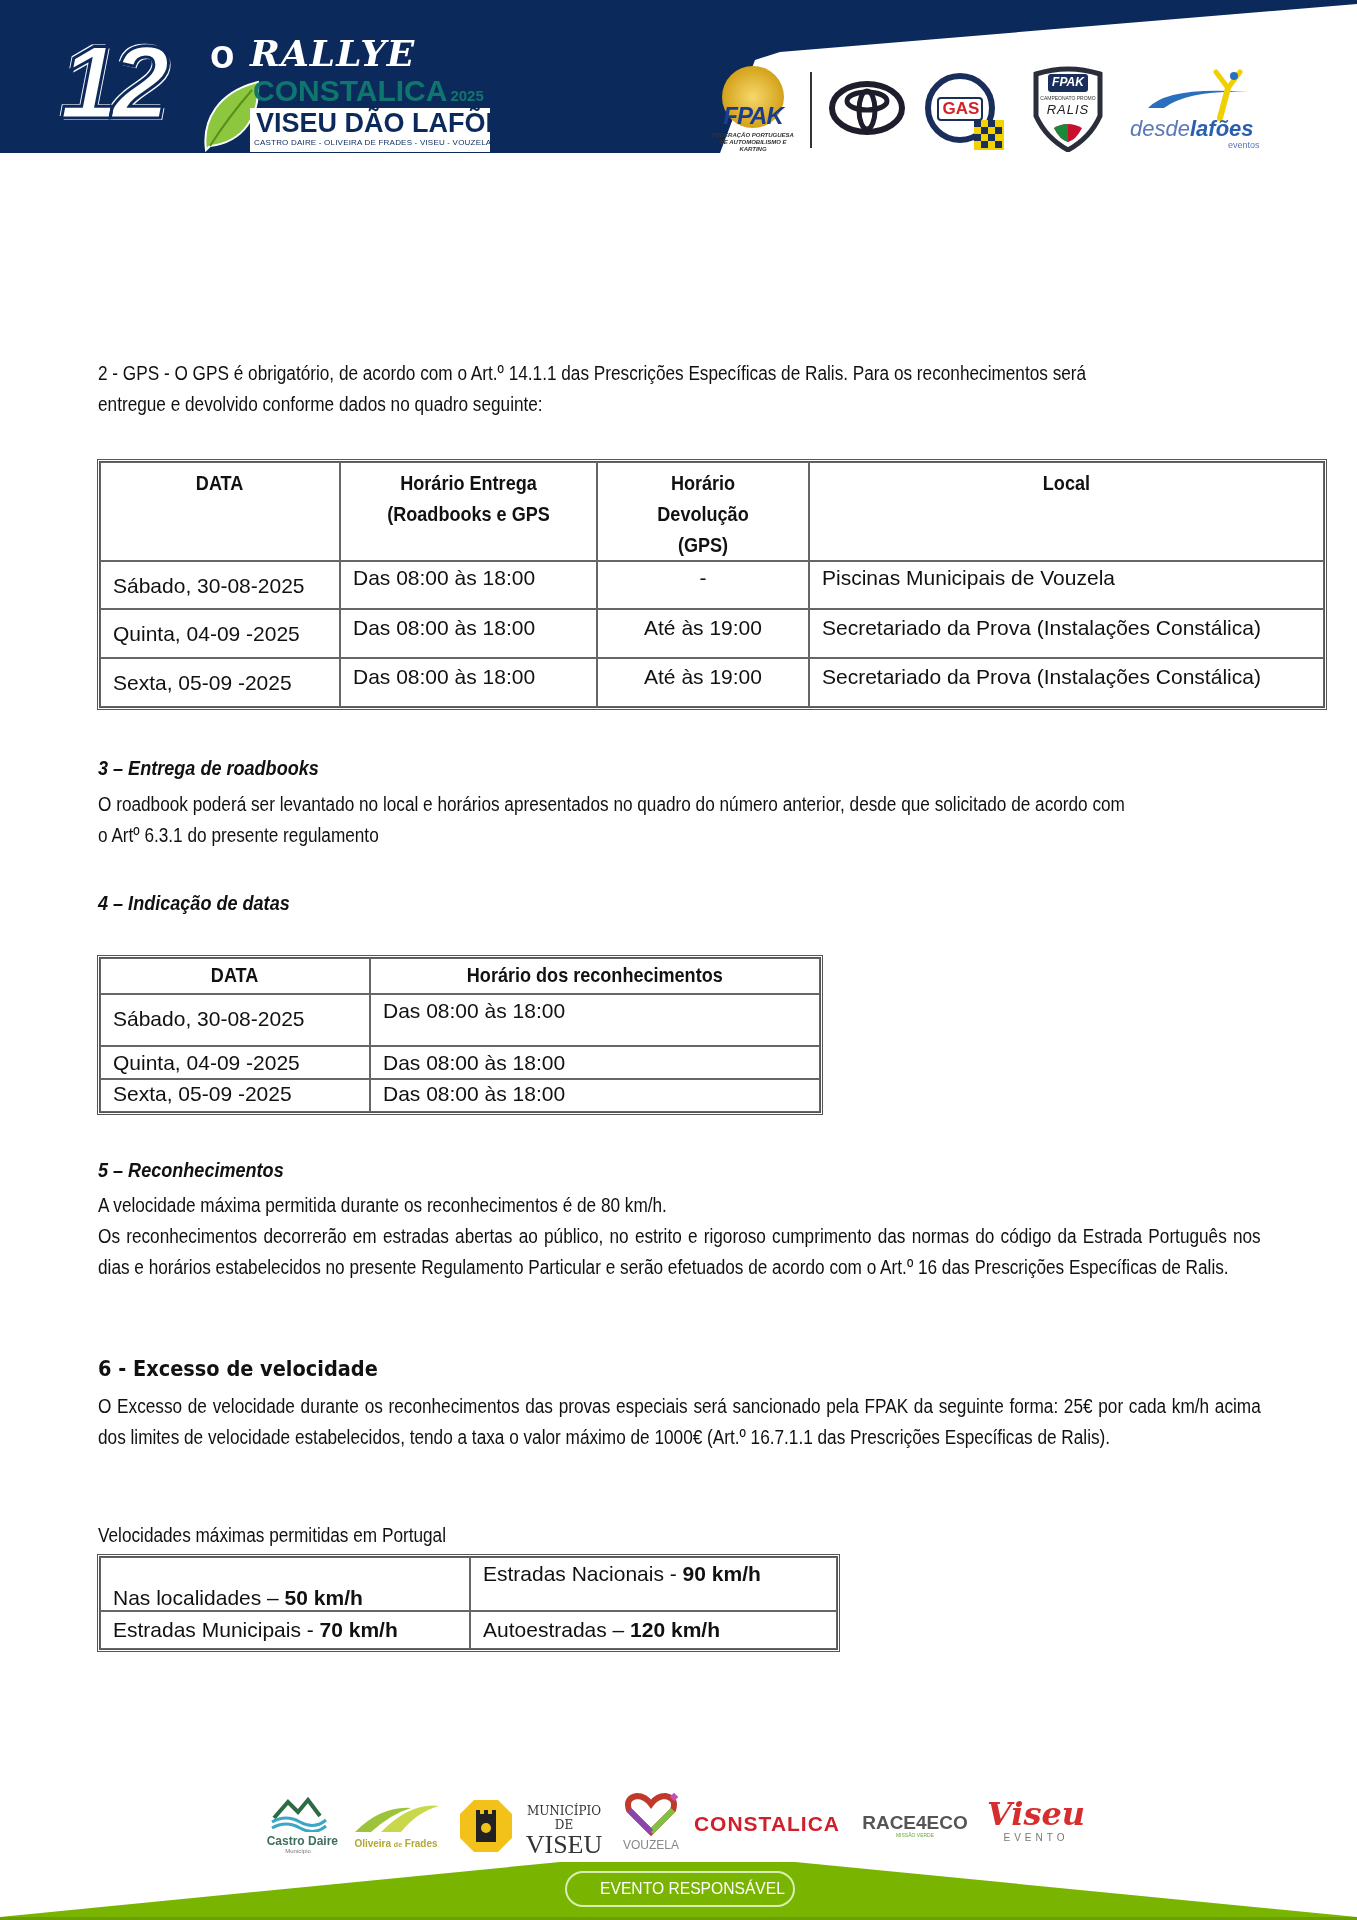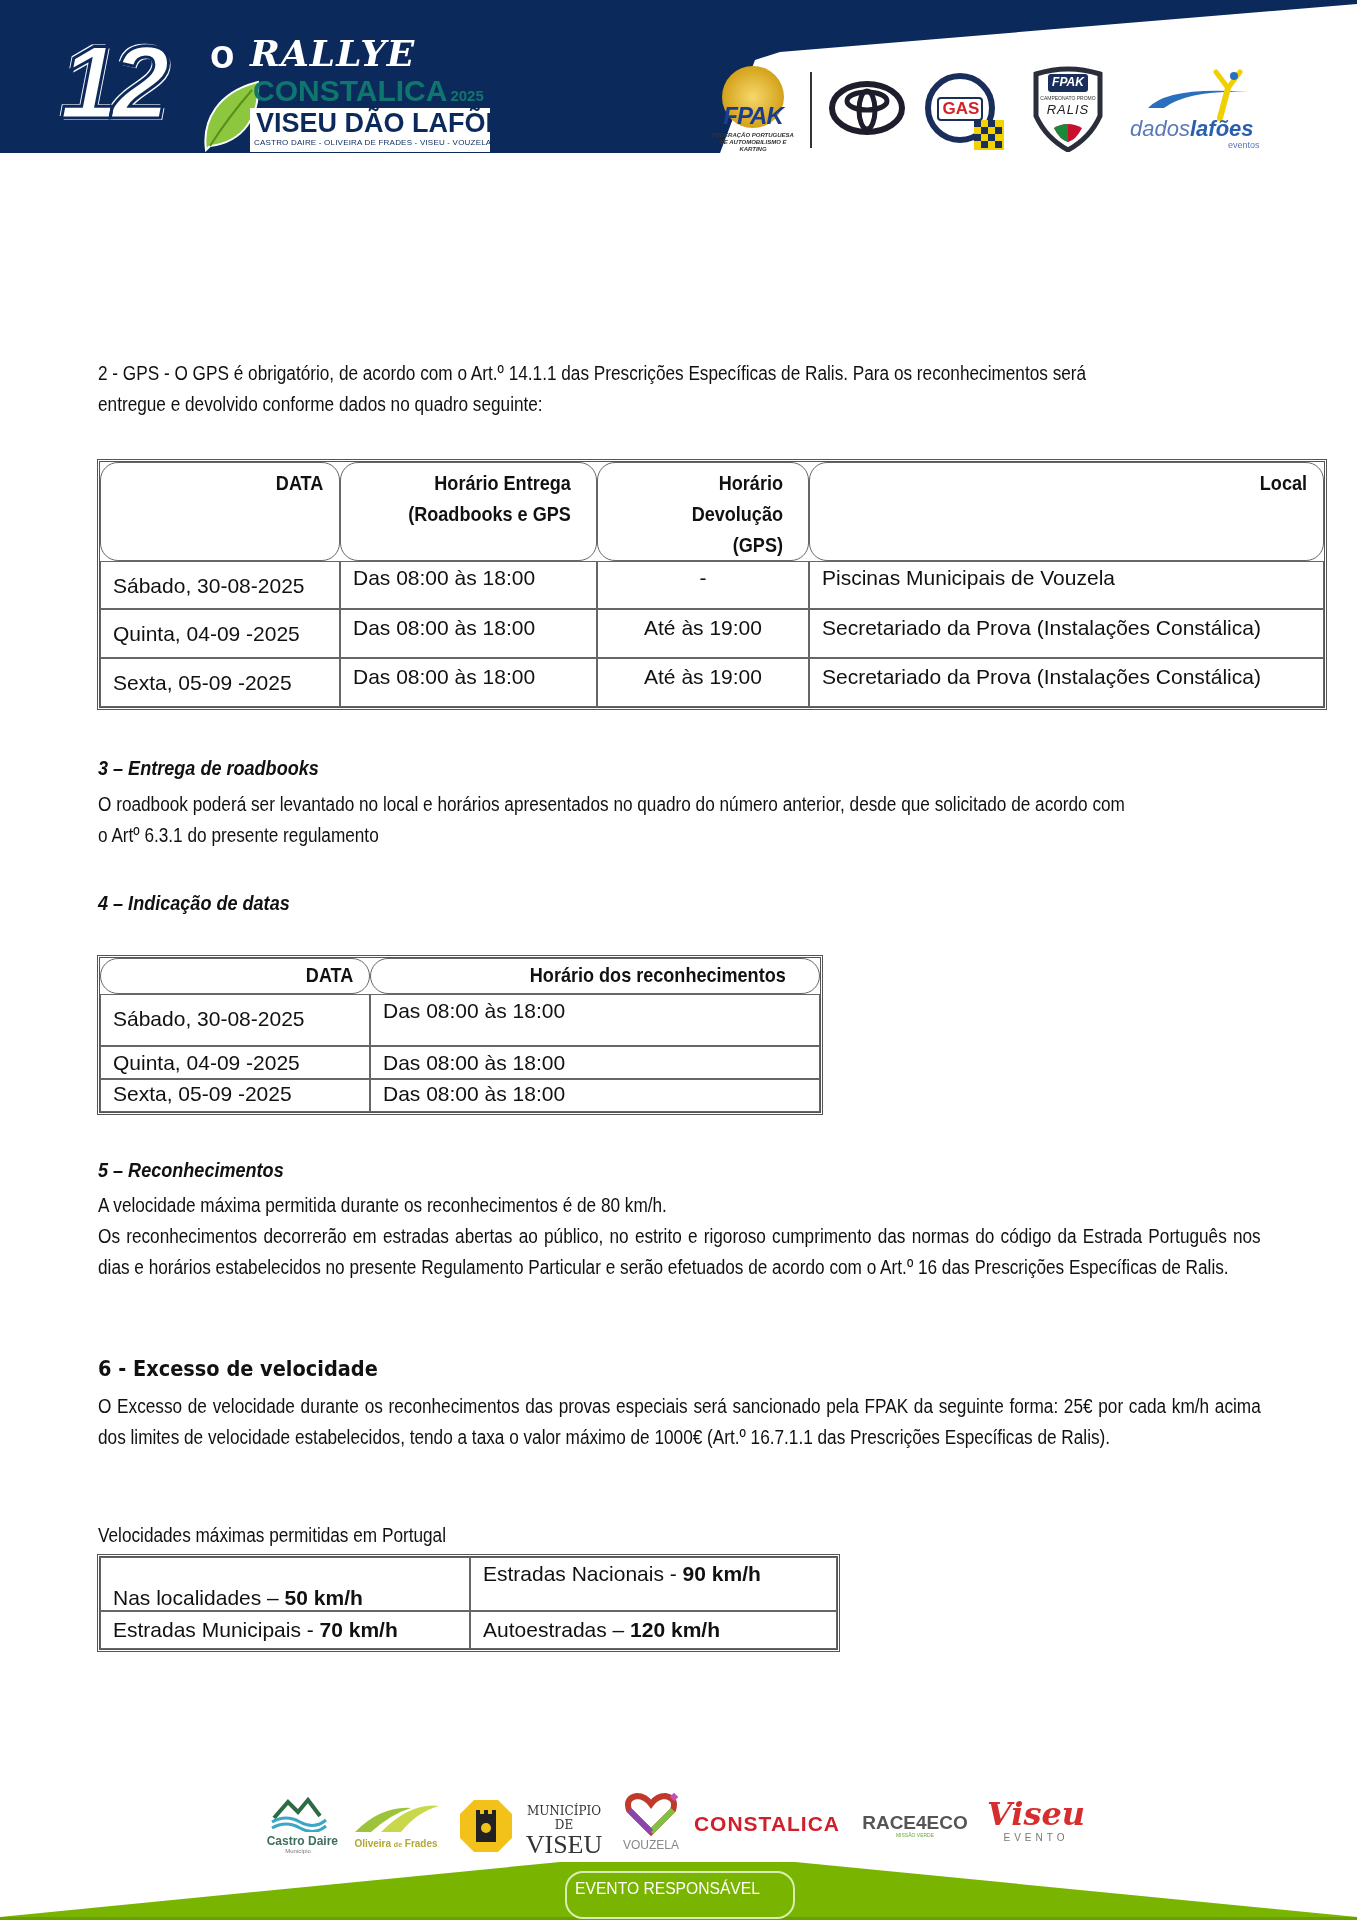--- a/index.html
+++ b/index.html
@@ -35,21 +35,21 @@
   .para { position:absolute; left:98px; width:1163px; font-size:20px; line-height:31px; color:#111;
           font-family:"Liberation Sans", sans-serif; transform-origin:left top; }
   .cond { transform:scaleX(0.86); width:1352px; }
   .justify { text-align:justify; text-align-last:left; }
   .h-italic { position:absolute; left:98px; font-size:21px; font-weight:bold; font-style:italic; transform:scaleX(0.86); transform-origin:left top; }
   .h-sans { position:absolute; left:98px; font-size:22px; font-weight:bold; font-family:"DejaVu Sans", sans-serif; transform:scaleX(0.88); transform-origin:left top; }
 
   
   table.doc { position:absolute; border-collapse:separate; border-spacing:0; border:3px double #555; }
   table.doc td, table.doc th { border:1px solid #666; padding:0 12px; font-size:21px; color:#111; vertical-align:top; }
-  table.doc th { font-weight:bold; text-align:right;border-radius:18px; }
+  table.doc th { font-weight:bold; text-align:center; }
   .th-cond { display:inline-block; transform:scaleX(0.86); transform-origin:center top; line-height:31px; }
 
   
   .footer-logos { position:absolute; top:1790px; left:250px; width:860px; height:80px; }
   .flogo { position:absolute; text-align:center; font-family:"Liberation Sans", sans-serif; }
 </style>
 </head>
 <body>
 
 <svg id="header-band" viewBox="0 0 1357 160" preserveAspectRatio="none">
@@ -117,21 +117,21 @@
     <div class="abs" style="left:4px; top:36px; width:68px; text-align:center; font-size:13px; font-style:italic; color:#222; letter-spacing:1px;">RALIS</div>
   </div>
   <div class="p-logo" style="left:428px; top:0; width:160px; height:90px;">
     <svg class="abs" style="left:0; top:0;" width="160" height="60" viewBox="0 0 160 60">
       <path d="M20,42 Q40,20 120,26 Q60,24 36,42 Z" fill="#2a6fbf"></path>
       <path d="M88,6 L100,22 L112,6" stroke="#f0d000" stroke-width="5" fill="none" stroke-linecap="round"></path>
       <path d="M100,22 L92,52" stroke="#f0d000" stroke-width="6" fill="none" stroke-linecap="round"></path>
       <circle cx="106" cy="10" r="4" fill="#2a6fbf"></circle>
     </svg>
     <div class="abs" style="left:2px; top:50px; font-size:22px; font-style:italic; color:#5a78b8; white-space:nowrap;">
-      <span>dados</span><b style="color:#2a5fb0;">lafões</b>
+      <span>desde</span><b style="color:#2a5fb0;">lafões</b>
     </div>
     <div class="abs" style="left:100px; top:74px; font-size:9px; color:#5a78b8;">eventos</div>
   </div>
 </div>
 
 <div class="para cond" style="top:358px;">
   <div>2 - GPS - O GPS é obrigatório, de acordo com o Art.º 14.1.1 das Prescrições Específicas de Ralis. Para os reconhecimentos será</div>
   <div>entregue e devolvido conforme dados no quadro seguinte:</div>
 </div>
 
@@ -288,15 +288,15 @@
   <div class="flogo" style="left:736px; top:6px; width:100px;">
     <div style="font-family:'DejaVu Serif', serif; font-style:italic; font-weight:bold; font-size:32px; color:#d62e2e; line-height:36px;">Viseu</div>
     <div style="font-size:10px; color:#777; letter-spacing:4px;">EVENTO</div>
   </div>
 </div>
 
 <svg class="abs" style="left:0; top:1860px;" width="1357" height="60" viewBox="0 0 1357 60">
   <polygon points="0,57 560,2 795,2 1357,57 1357,60 0,60" fill="#78b400"></polygon>
   <rect x="0" y="57" width="1357" height="3" fill="#6a9f00"></rect>
 </svg>
-<div class="abs" style="left:565px; top:1871px; width:230px; height:48px; border:2px solid #d8eeb0; border-radius:18px; box-sizing:border-box; text-align:left;">
+<div class="abs" style="left:565px; top:1871px; width:230px; height:36px; border:2px solid #d8eeb0; border-radius:18px; box-sizing:border-box; text-align:right;">
   <span style="display:inline-block; font-size:17px; color:#fff; line-height:32px; transform:scaleX(0.92);">EVENTO RESPONSÁVEL</span>
 </div>
 
 </body></html>

